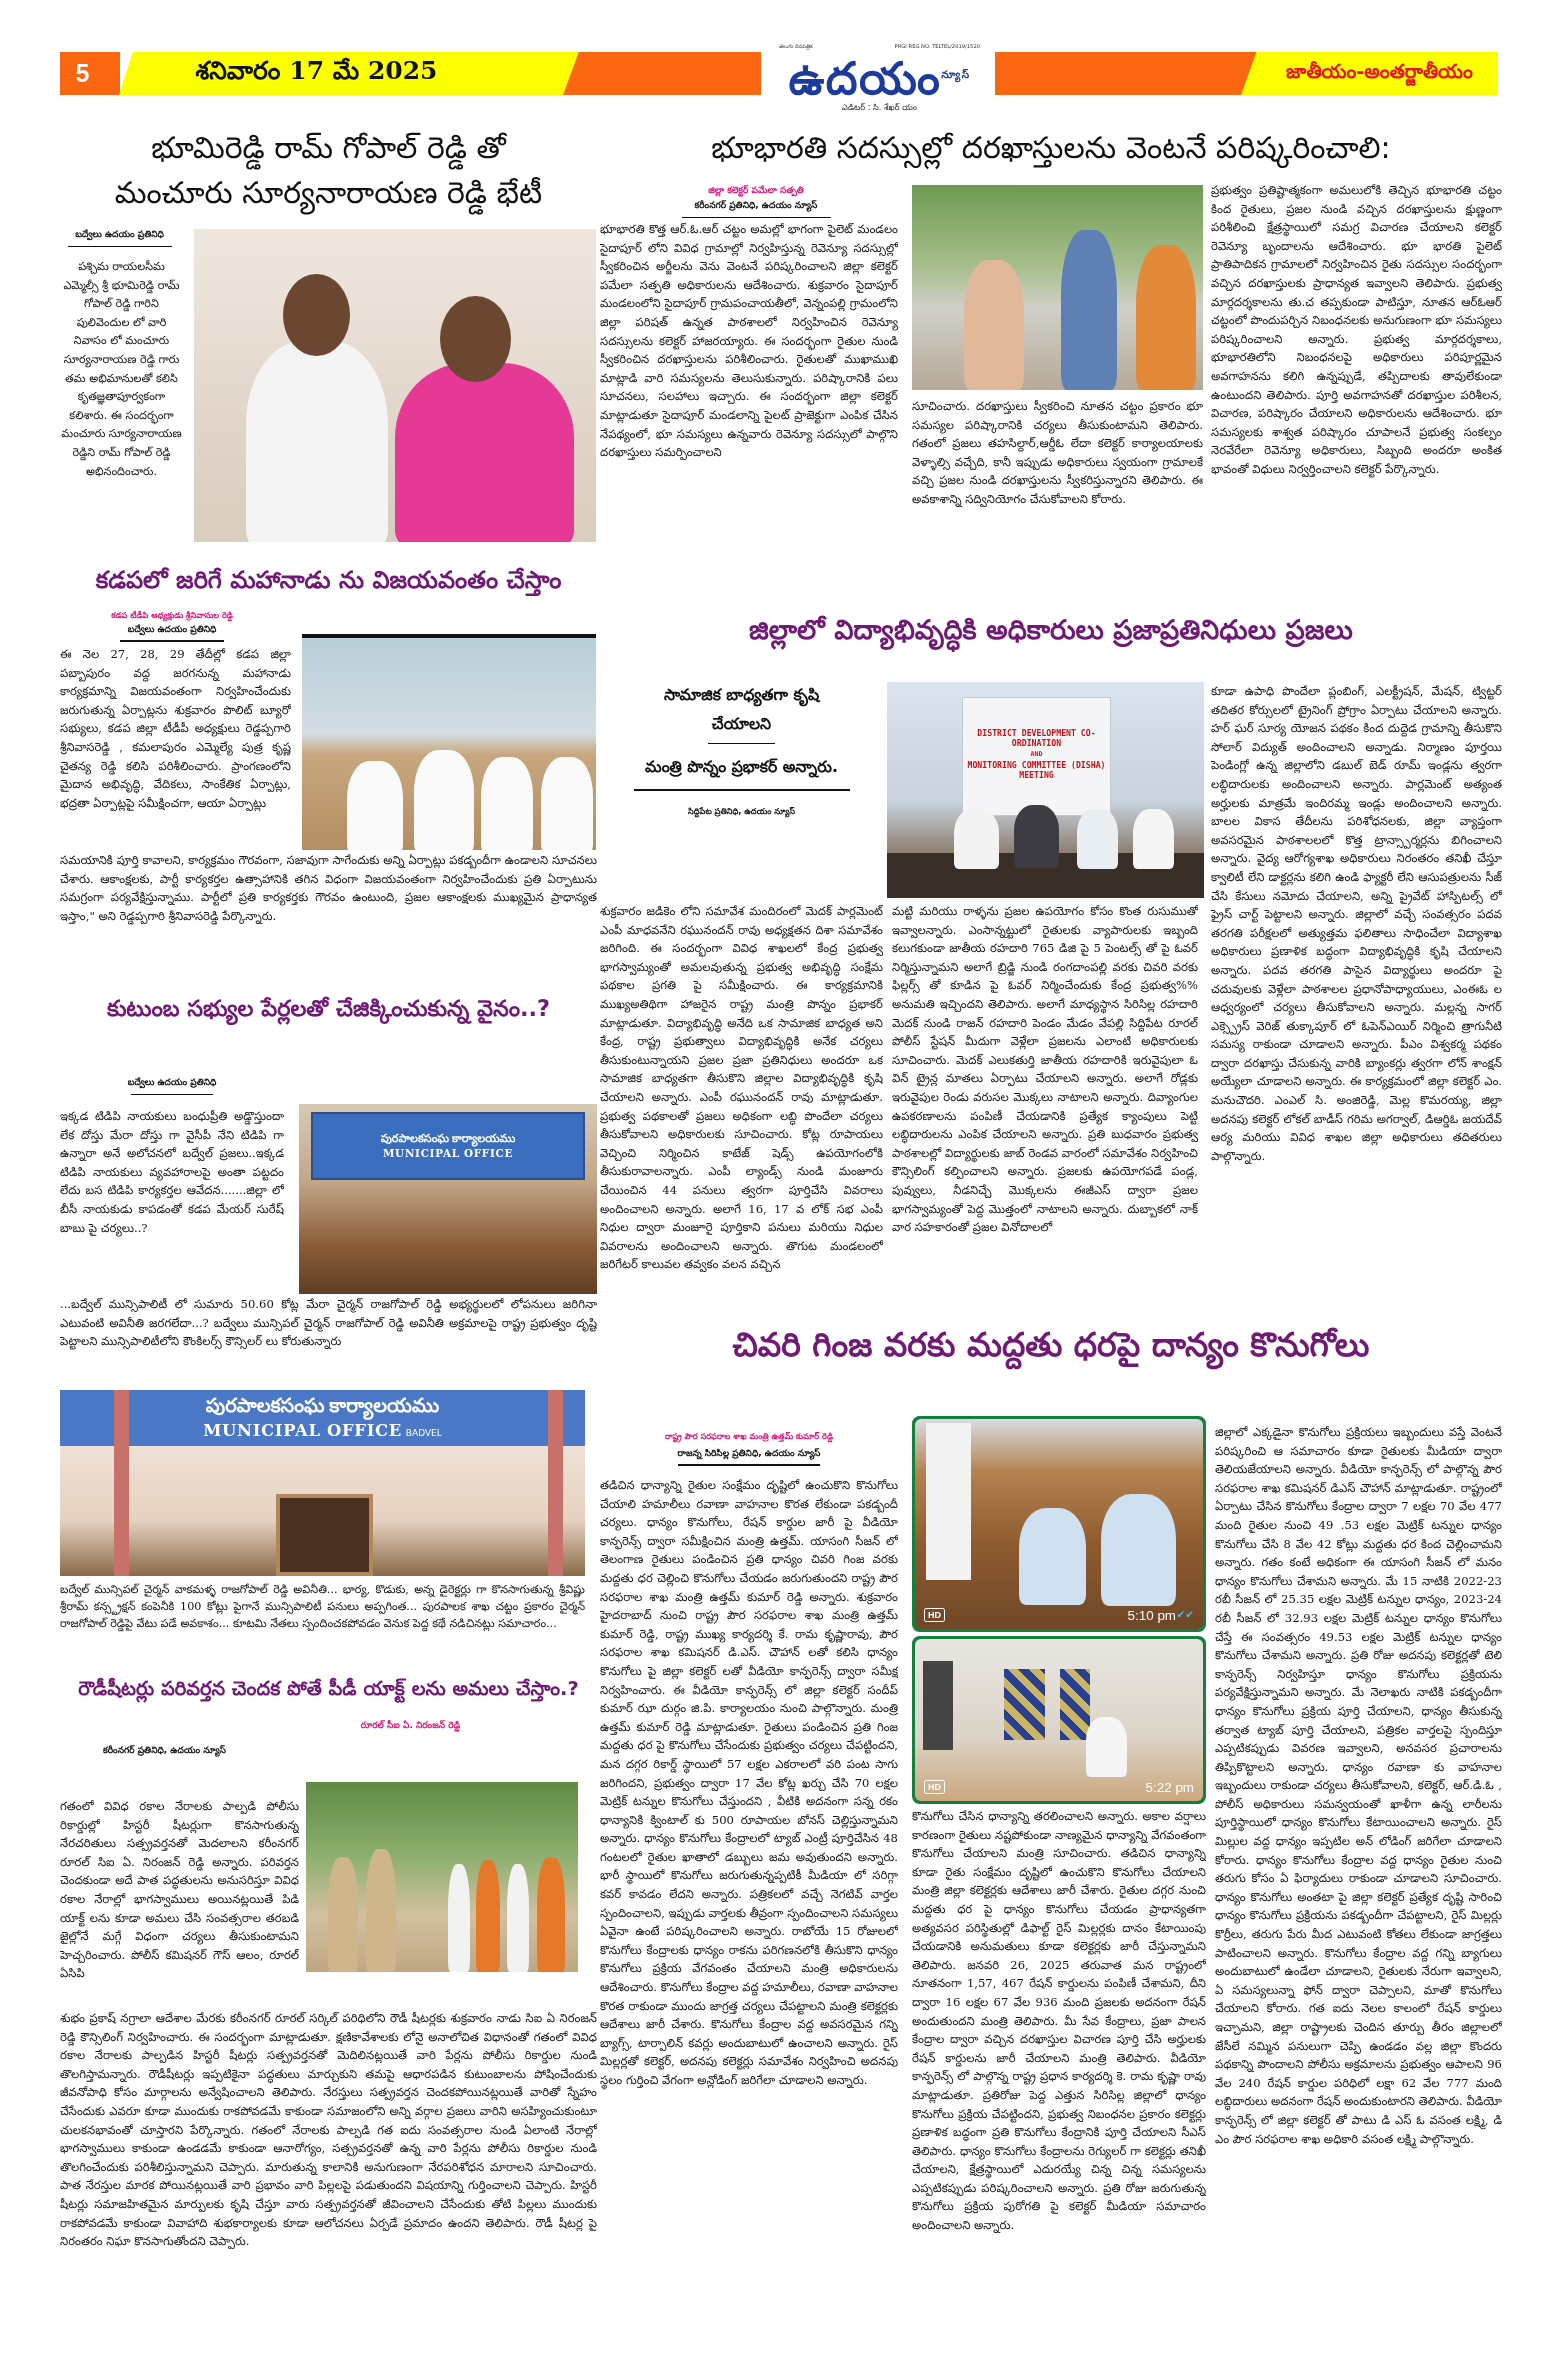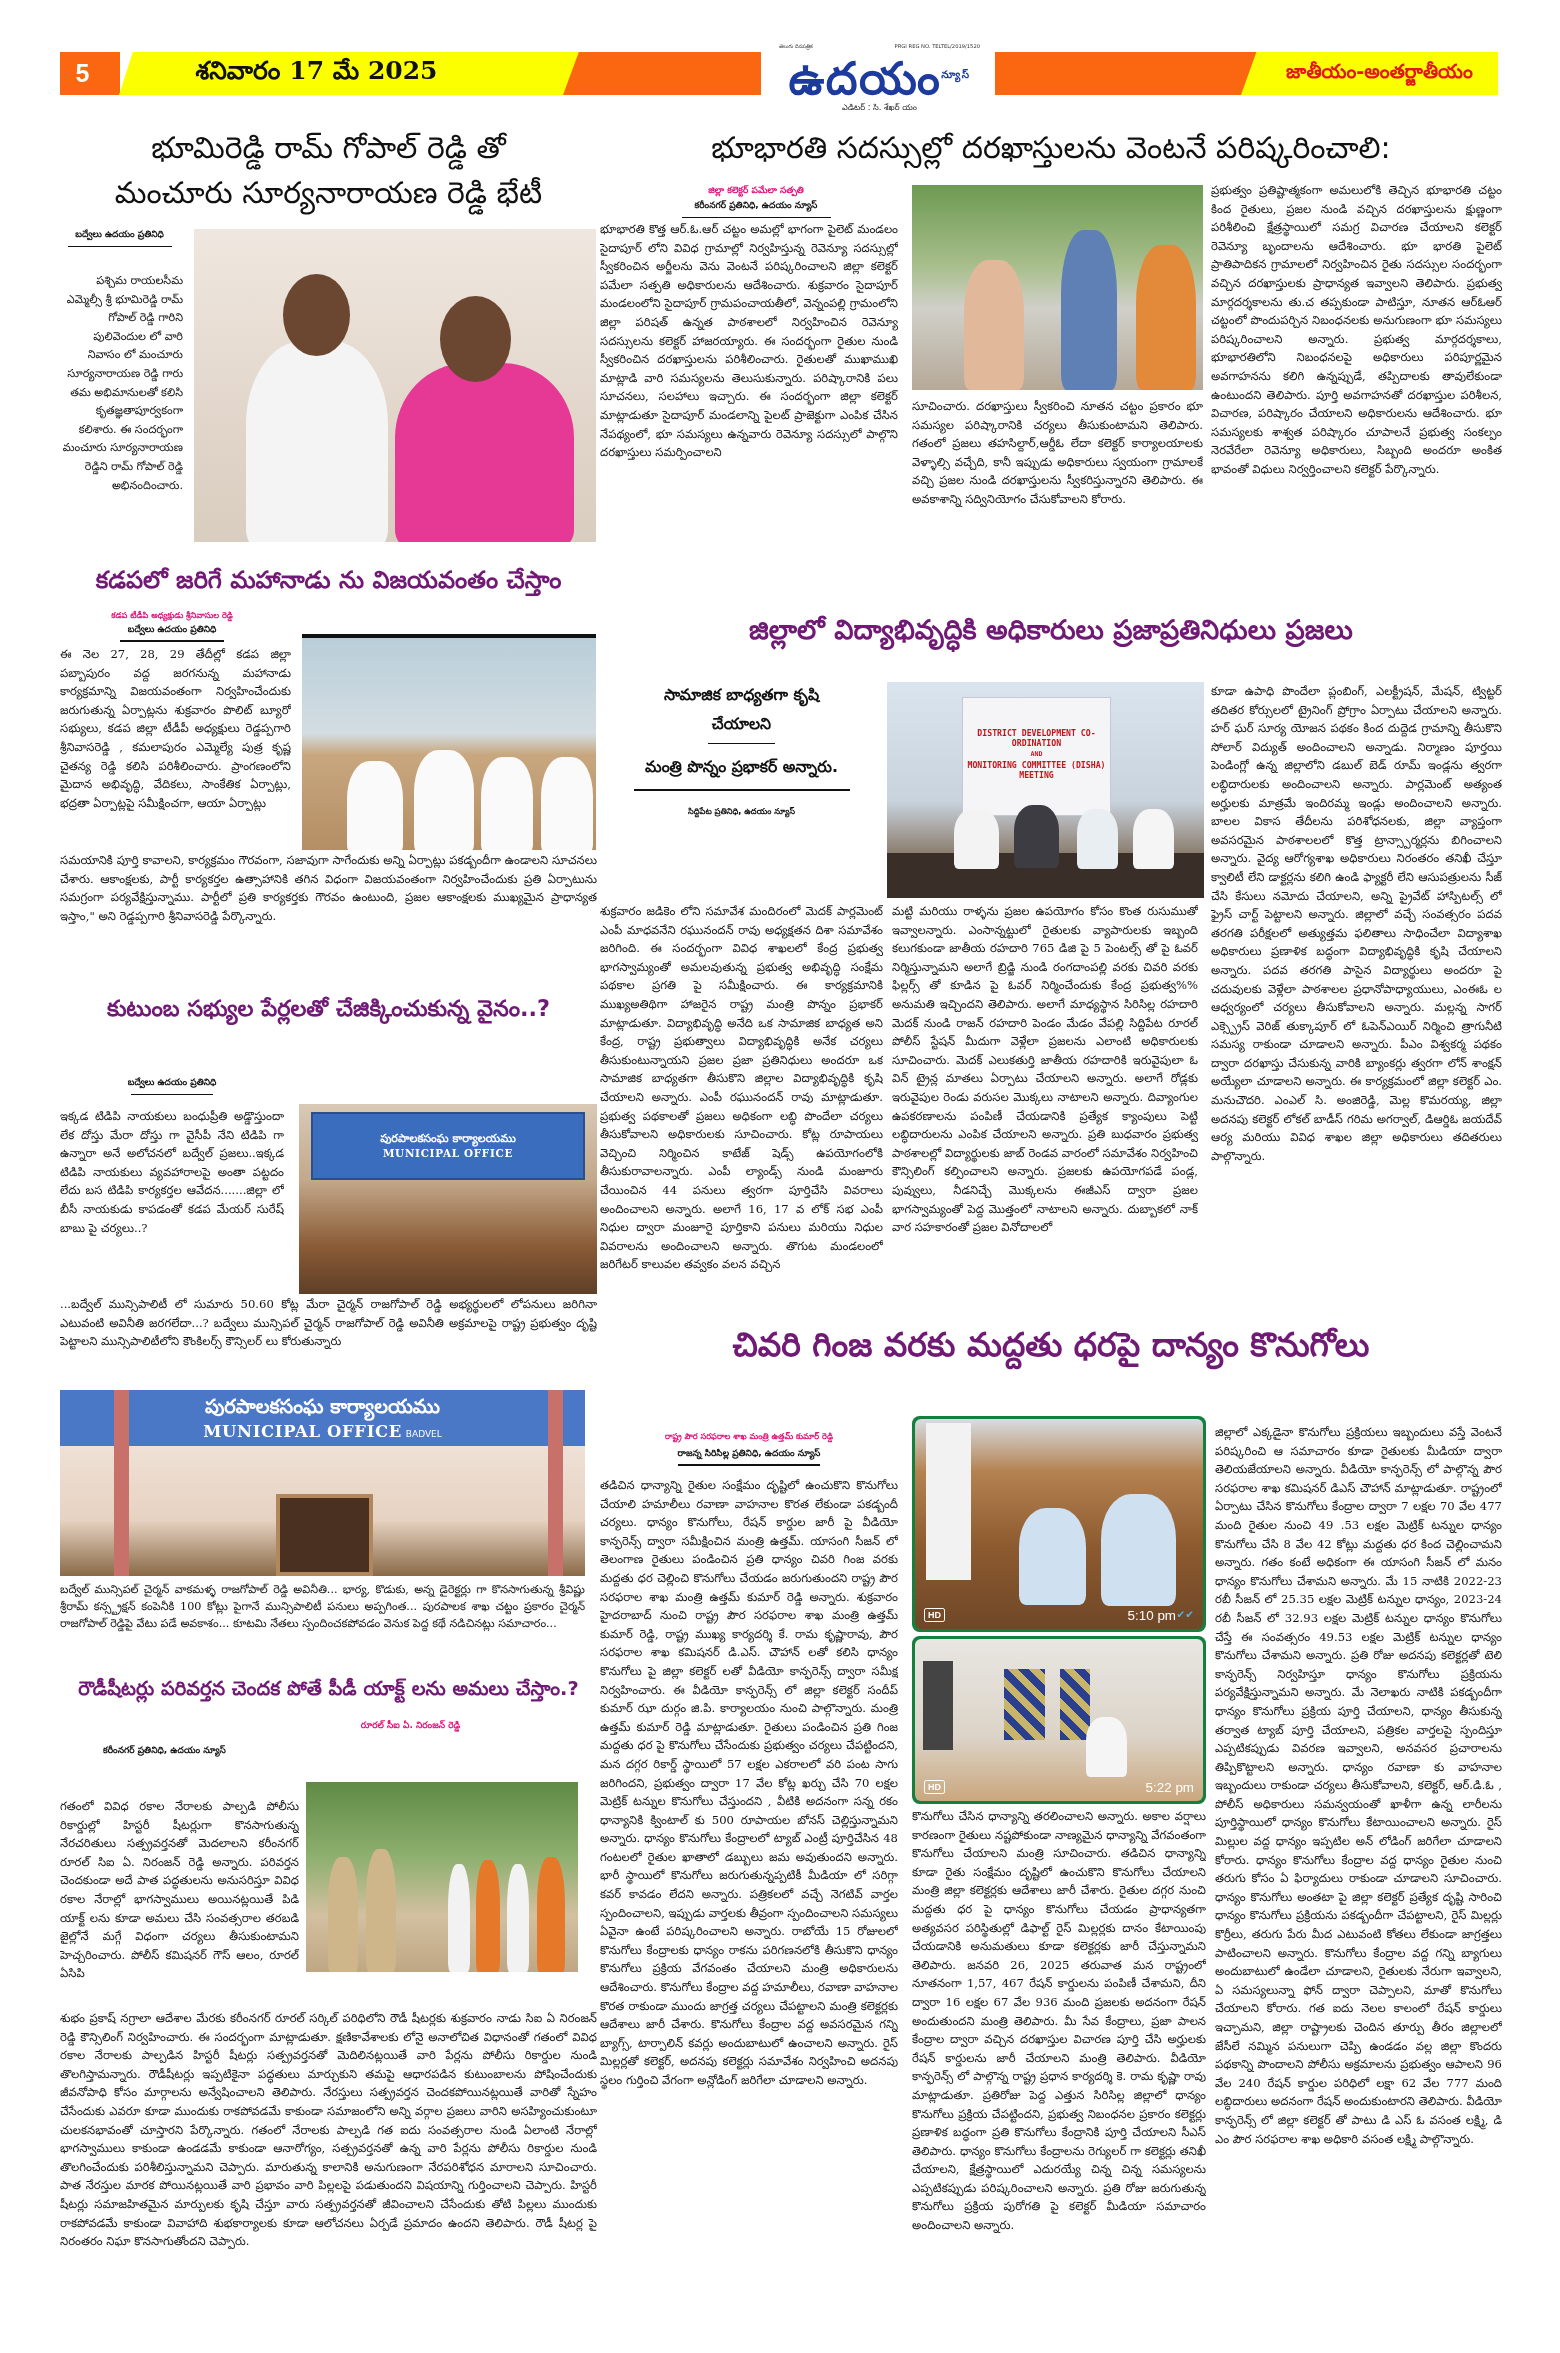--- a/index.html
+++ b/index.html
@@ -40,21 +40,21 @@
   .ph-green { background: linear-gradient(180deg, #5f8a46 0%, #8fb070 40%, #d2c0a0 70%, #bfa784 100%); }
   .ph-meeting { background: linear-gradient(180deg, #d9e4ef 0%, #c9d3de 55%, #7d6a55 85%, #5a4b3d 100%); }
   .ph-office { background: linear-gradient(180deg, #d8c9b6 0%, #c3a88a 40%, #8a5b36 75%, #5e3f26 100%); }
   .ph-hall { background: linear-gradient(180deg, #e8e6e2 0%, #dcd4c8 60%, #caa77e 100%); }
 
   .person { position: absolute; border-radius: 40% 40% 10% 10%; }
   .head { position: absolute; border-radius: 50%; background: #6a4a34; }
 
   .sign-board { position: absolute; left: 4%; right: 4%; top: 4%; height: 26%; background: #3b6dbf; color: #fff;
                 display: flex; flex-direction: column; align-items: center; justify-content: center; border: 2.2px solid #2a4e8e; }
-  .sign-telugu { font-size: 16.4px; font-weight: bold; }
+  .sign-telugu { font-size: 16.4px; font-weight: bold; font-family: Liberation Serif, serif; }
   .sign-english { font: bold 15px "DejaVu Serif", serif; letter-spacing: 0.7px; }
 
   .banner { position: absolute; background: #f5f5f8; border: 1.5px solid #c7c7d4; color: #c2161c; font-weight: bold;
             text-align: center; font-family: "DejaVu Sans Mono", monospace; }
 
   .hd-badge { position: absolute; left: 9px; bottom: 7.5px; border: 1.5px solid #fff; color: #fff; font: bold 9px "Liberation Sans", sans-serif; padding: 0.7px 3px; border-radius: 2.2px; }
   .time-stamp { position: absolute; right: 27px; bottom: 6px; color: #fff; font: 13.4px "Liberation Sans", sans-serif; }
   .tick-icon { position: absolute; right: 9px; bottom: 9px; color: #4fb6ec; font-size: 10.4px; }
   .chat-frame { position: absolute; background: #15803d; border-radius: 7.5px; padding: 3px; }
   .chat-frame .inner { position: relative; width: 100%; height: 100%; border-radius: 6px; overflow: hidden; }
@@ -86,21 +86,21 @@
 
 <div class="abs" style="left:60px; top:125px; width:537px; height:417px;">
   <div class="hl-black" style="font-size:30px; line-height:45px; margin-bottom:7.5px;">
     <div>భూమిరెడ్డి రామ్ గోపాల్ రెడ్డి తో</div>
     <div>మంచూరు సూర్యనారాయణ రెడ్డి  భేటీ</div>
   </div>
   <div class="abs" style="left:0; top:104px; width:119px;">
     <div class="byline" style="font-size:9px;">బద్వేలు ఉదయం ప్రతినిధి</div>
     <div class="rule" style="width:104px;"></div>
   </div>
-  <div class="abs body-text" style="left:0; top:133px; width:123px; font-size:11.2px; line-height:18.6px; text-align:right;margin-top:14px;">పశ్చిమ రాయలసీమ ఎమ్మెల్సీ శ్రీ భూమిరెడ్డి రామ్ గోపాల్ రెడ్డి గారిని పులివెందుల లో వారి నివాసం లో మంచూరు సూర్యనారాయణ రెడ్డి గారు తమ అభిమానులతో కలిసి కృతజ్ఞతాపూర్వకంగా కలిశారు. ఈ సందర్భంగా మంచూరు సూర్యనారాయణ రెడ్డిని రామ్ గోపాల్ రెడ్డి  అభినందించారు.</div>
+  <div class="abs body-text" style="left:0; top:133px; width:123px; font-size:11.2px; line-height:18.6px; text-align:center;">పశ్చిమ రాయలసీమ ఎమ్మెల్సీ శ్రీ భూమిరెడ్డి రామ్ గోపాల్ రెడ్డి గారిని పులివెందుల లో వారి నివాసం లో మంచూరు సూర్యనారాయణ రెడ్డి గారు తమ అభిమానులతో కలిసి కృతజ్ఞతాపూర్వకంగా కలిశారు. ఈ సందర్భంగా మంచూరు సూర్యనారాయణ రెడ్డిని రామ్ గోపాల్ రెడ్డి  అభినందించారు.</div>
   <div class="photo ph-indoor" style="left:134px; top:104px; width:402px; height:313px;">
     <div class="person" style="left:52px; top:112px; width:142px; height:209px; background:#f4f4f4;"></div>
     <div class="head" style="left:89px; top:45px; width:67px; height:82px; background:#6b4630;"></div>
     <div class="person" style="left:201px; top:134px; width:179px; height:186px; background:#e63995;"></div>
     <div class="head" style="left:246px; top:67px; width:71px; height:86px; background:#6b4630;"></div>
   </div>
 </div>
 
 <div class="abs" style="left:600px; top:125px; width:902px; height:447px;">
   <div class="hl-black" style="font-size:30px; line-height:45px;">భూభారతి సదస్సుల్లో దరఖాస్తులను వెంటనే పరిష్కరించాలి:</div>

